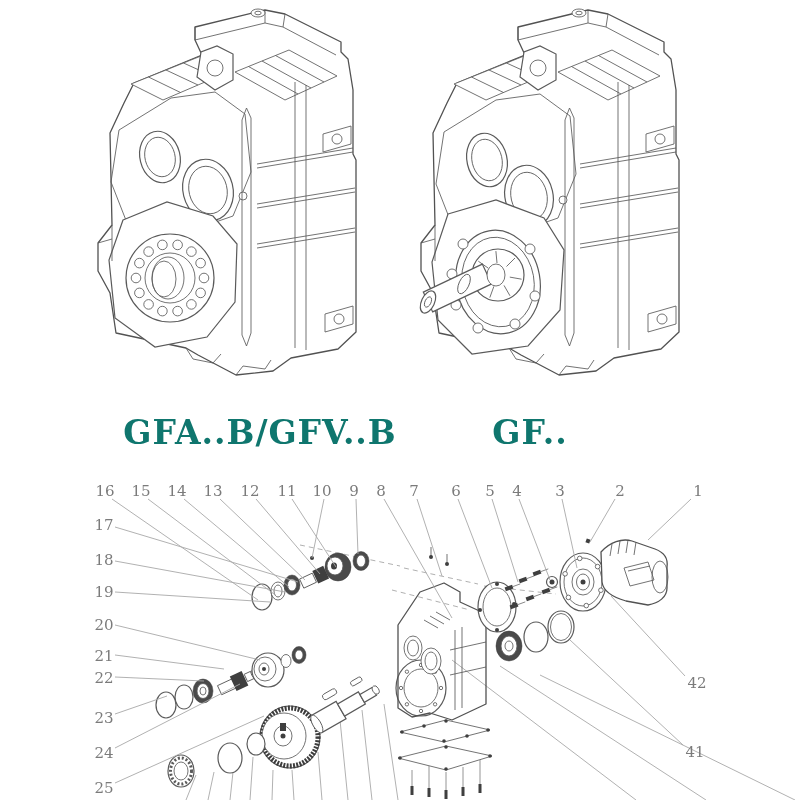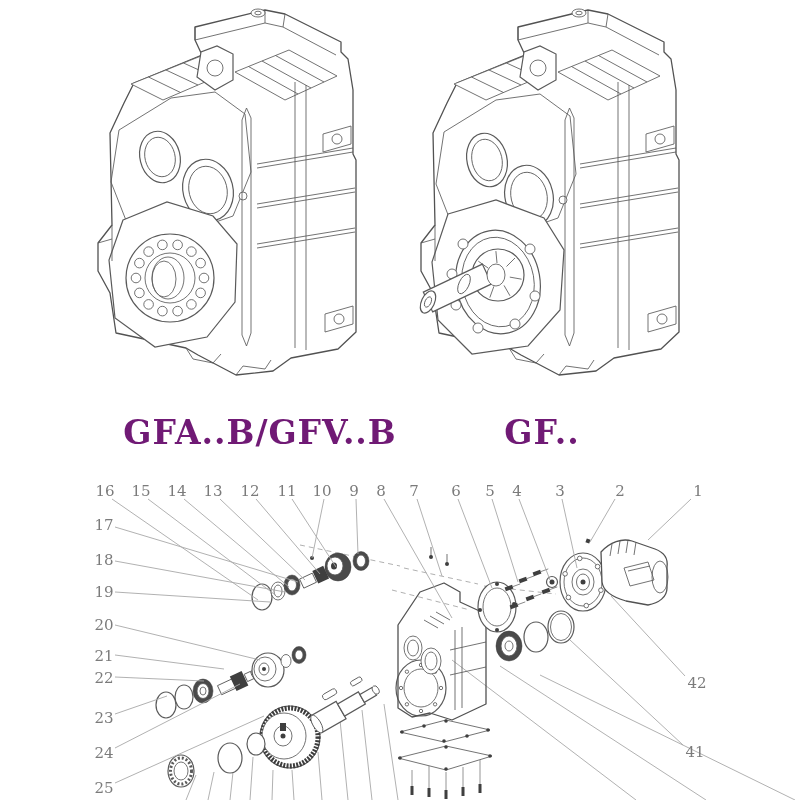--- a/index.html
+++ b/index.html
@@ -3,21 +3,21 @@
 <meta charset="utf-8">
 <style>
   html,body{margin:0;padding:0;}
   body{
     width:800px;height:800px;position:relative;background:#ffffff;
     font-family:"DejaVu Serif", serif;overflow:hidden;
   }
   svg{position:absolute;overflow:visible;}
   .caption{
     position:absolute;text-align:center;font-weight:bold;
-    font-size:33px;color:#701a75;letter-spacing:1px;white-space:nowrap;
+    font-size:33px;color:#0f766e;letter-spacing:1px;white-space:nowrap;
   }
   
   .o  {fill:#ffffff;stroke:#525252;stroke-width:1.3;stroke-linejoin:round;}
   .i  {fill:none;stroke:#5a5a5a;stroke-width:0.85;stroke-linejoin:round;}
   .iw {fill:#ffffff;stroke:#5a5a5a;stroke-width:0.85;}
   .iw2{fill:#ffffff;stroke:#5a5a5a;stroke-width:1.2;}
   .dk {fill:#3f3f3f;stroke:none;}
   .dkr{fill:#4a4a4a;stroke:#3c3c3c;stroke-width:0.5;}
   .dash{fill:none;stroke:#9c9c9c;stroke-width:0.8;stroke-dasharray:5 4;}
   .leader{stroke:#a8a8a8;stroke-width:0.9;}
@@ -152,21 +152,21 @@
     <polygon class="iw" points="240,312 268,304 268,322 240,330"></polygon>
     <circle class="iw" cx="254" cy="317" r="5"></circle>
     <path class="i" d="M157,118 L157,333 M166,116 L166,331 M157,118 L161.5,106 L166,116 M157,333 L161.5,344 L166,331"></path>
   </g>
   <g>
     <path class="i" d="M101,346 L108,357 L128,361 L136,352 M151,373 L158,364 L180,367 L186,358 M27,223 L27,259 M13,241 L27,237"></path>
   </g>
 </svg>
 
 <div class="caption" style="left:95px;top:413px;width:330px">GFA..B/GFV..B</div>
-<div class="caption" style="left:412px;top:413px;width:260px">GF..</div>
+<div class="caption" style="left:400px;top:413px;width:260px">GF..</div>
 
 <svg id="exploded" style="left:0;top:470px" width="800" height="330" viewBox="0 0 800 330">
 
   <g>
     <path class="dash" d="M300,75 L400,96 M404,98 L478,114 M484,116 L556,124 M392,120 L470,140"></path>
   </g>
 
   <g stroke="#a8a8a8" stroke-width="0.9">
     <line x1="196" y1="305" x2="186" y2="330"></line>
       <line x1="214" y1="302" x2="208" y2="330"></line>

